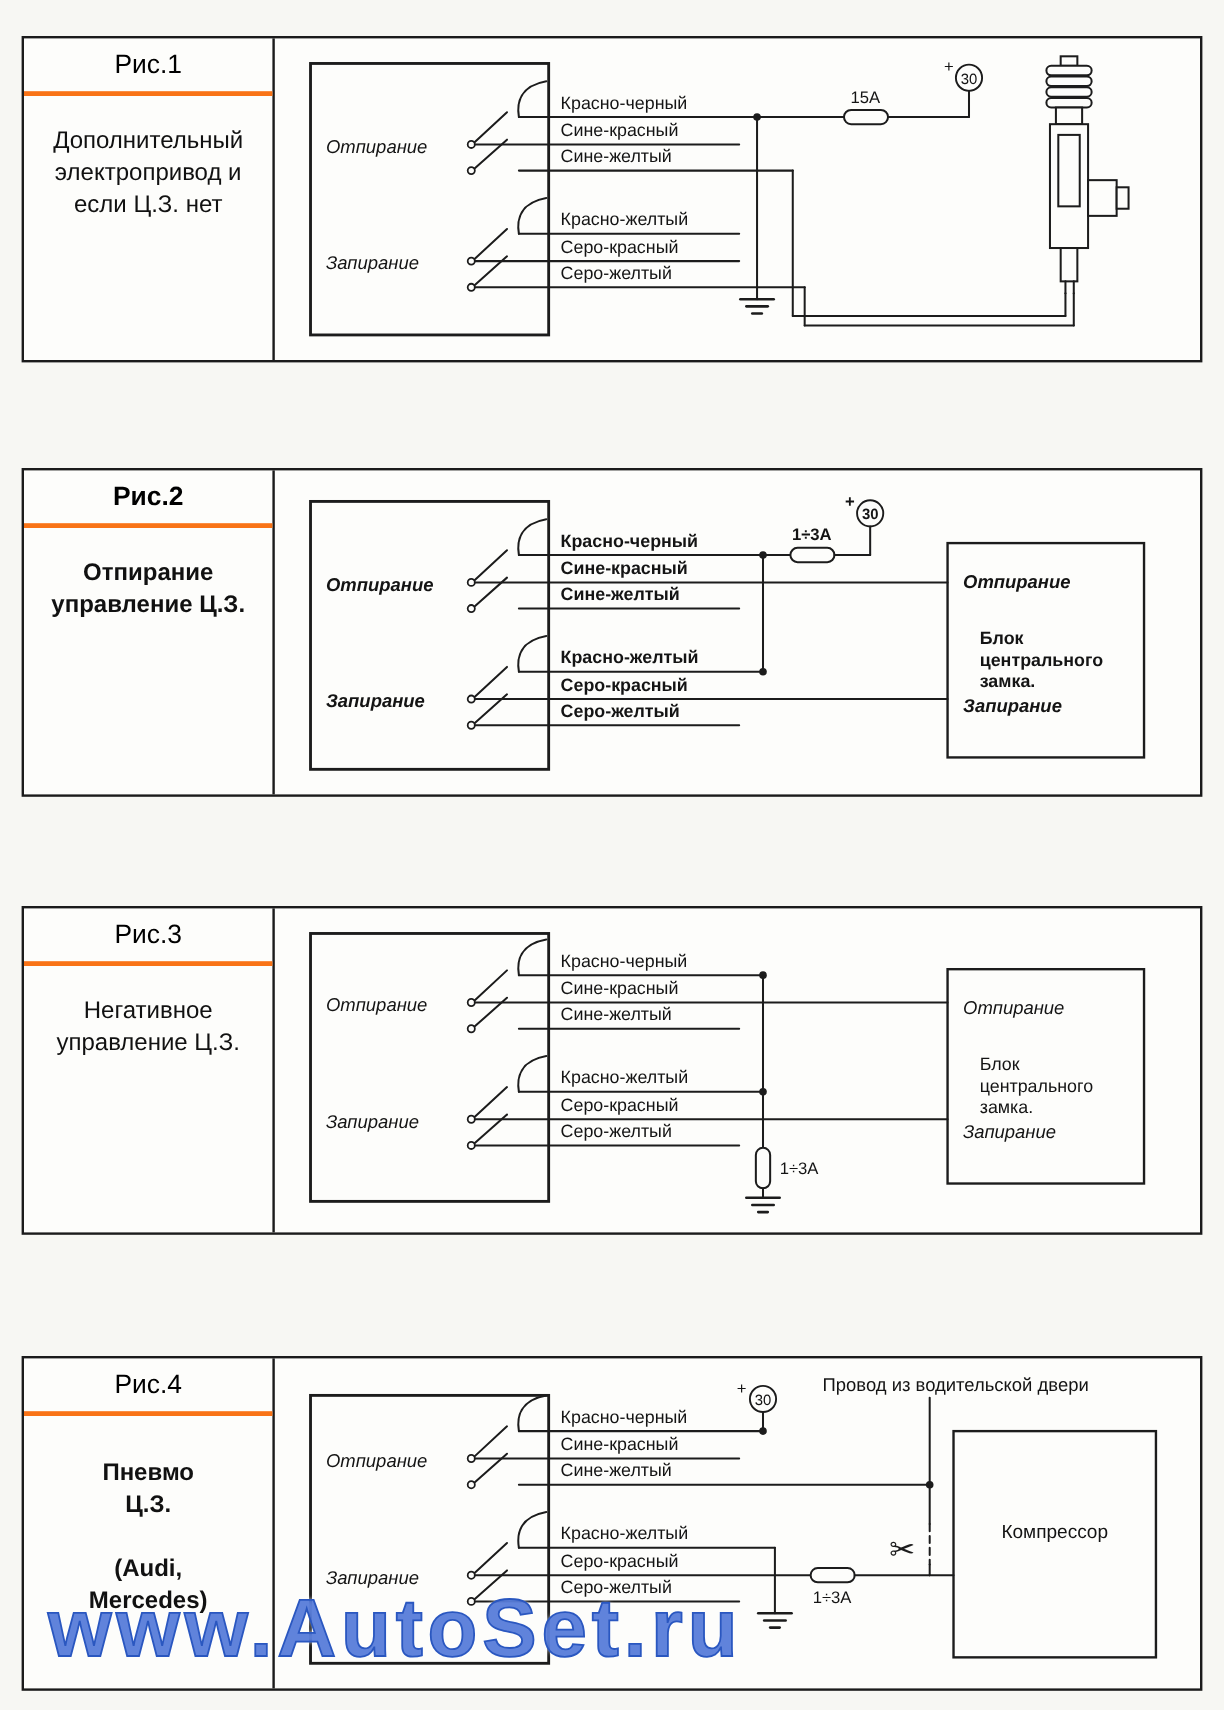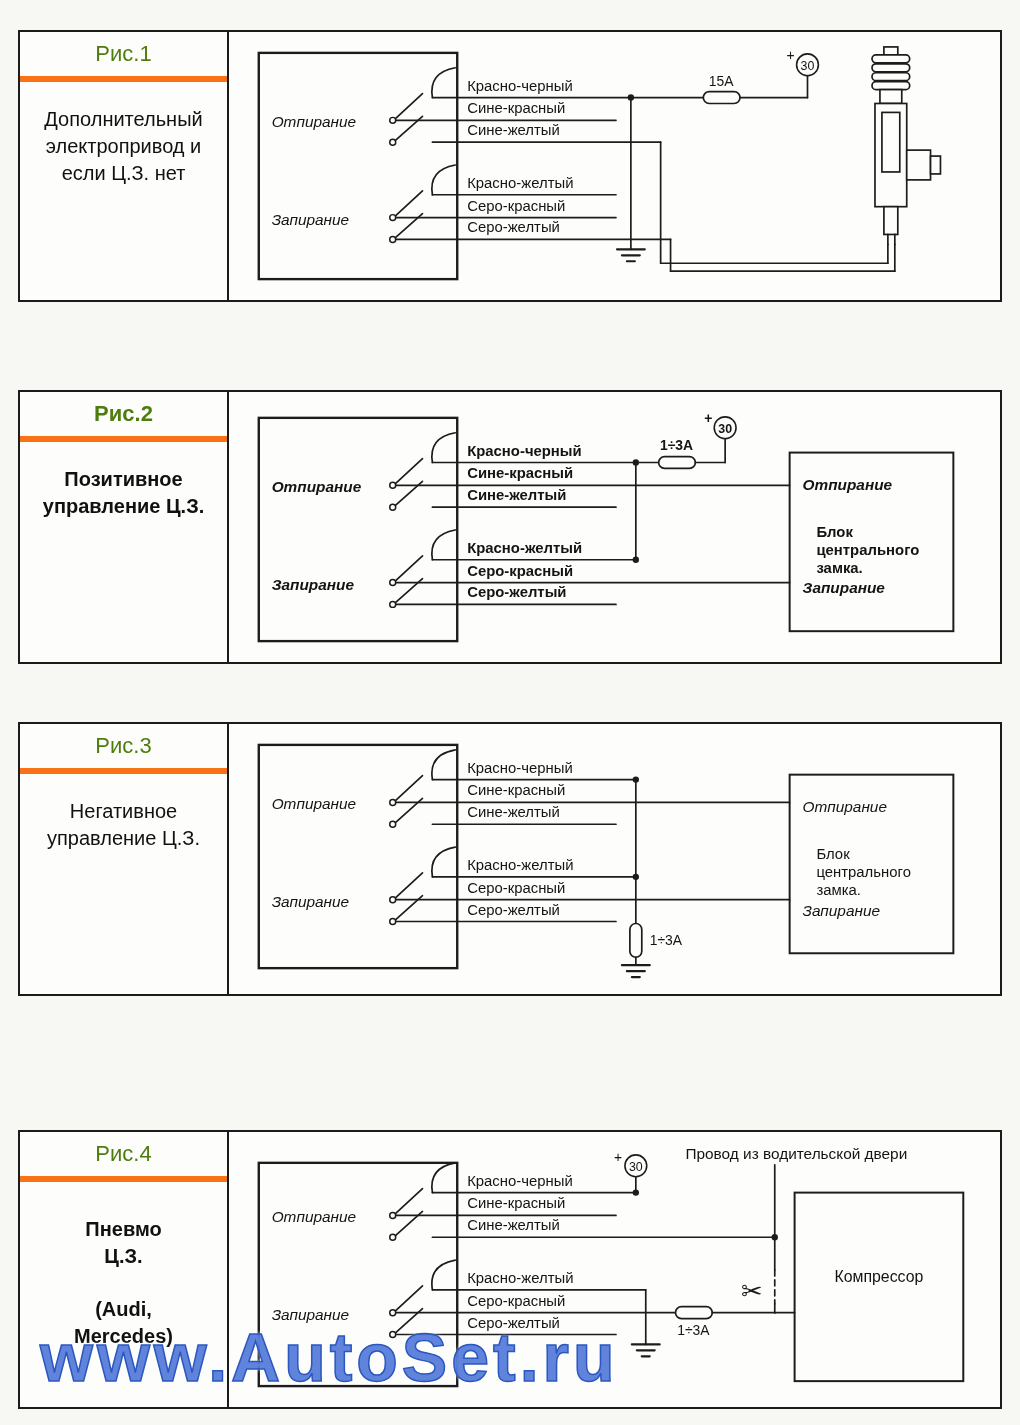--- a/index.html
+++ b/index.html
@@ -1,24 +1,24 @@
 <!DOCTYPE html>
 <html><head>
 <meta charset="utf-8">
 <style>
   html,body{margin:0;padding:0;}
   body{background:#e9e9e5;font-family:"Liberation Sans",sans-serif;}
   .page{position:relative;width:1020px;height:1425px;background:#f7f7f3;overflow:hidden;}
   .panel{position:absolute;left:18px;width:980px;border:2px solid #1b1b1b;background:#fdfdfb;}
   .panel-1{top:30px;height:268px;}
   .panel-2{top:390px;height:270px;font-weight:bold;}
-  .panel-3{top:722px;height:270px;}
+  .panel-3{top:755px;height:270px;}
   .panel-4{top:1130px;height:275px;}
   .label-col{position:absolute;left:0;top:0;bottom:0;width:207px;border-right:2px solid #1b1b1b;}
-  .panel-header{height:44px;border-bottom:6px solid #f97316;display:flex;align-items:center;justify-content:center;font-size:22px;color:#4d7c0f;}
+  .panel-header{height:44px;border-bottom:4px solid #f97316;display:flex;align-items:center;justify-content:center;font-size:22px;color:#000000;}
   .label-text{margin:24px auto 0;padding:0 4px;text-align:center;font-size:20px;line-height:1.35;color:#111;}
   .label-sub{margin:26px auto 0;text-align:center;font-size:20px;line-height:1.35;color:#111;}
   .narrow{max-width:112px;font-weight:bold;}
   .diagram{position:absolute;left:209px;top:0;right:0;bottom:0;}
   .diagram svg{display:block;width:100%;height:100%;}
   svg line,svg path{stroke:#1c1c1c;stroke-width:1.7;fill:none;stroke-linecap:round;}
   svg rect{stroke:#1c1c1c;stroke-width:1.7;fill:#fdfdfb;}
   rect.box{stroke-width:2.4;fill:none;}
   rect.blockbox{stroke-width:2;fill:none;}
   circle.contact{fill:#fdfdfb;stroke:#1c1c1c;stroke-width:1.5;}
@@ -115,21 +115,21 @@
         <text class="flabel" x="496" y="53" text-anchor="middle">15A</text>
         <text class="flabel" x="566" y="27" text-anchor="middle">+</text>
         <text class="term" x="583" y="37" text-anchor="middle">30</text>
       </svg>
     </div>
   </div>
 
   <div class="panel panel-2">
     <div class="label-col">
       <div class="panel-header">Рис.2</div>
-      <div class="label-text">Позитивное управление Ц.З.</div>
+      <div class="label-text">Отпирание управление Ц.З.</div>
     </div>
     <div class="diagram">
       <svg viewBox="0 0 777 270">
         <rect class="box" x="30" y="25" width="200" height="225"></rect>
         <g>
           <path d="M 228 40 C 206 44, 203 58, 205 70"></path>
           <path d="M 228 138 C 206 142, 203 156, 205 168"></path>
           <circle class="contact" cx="165" cy="93" r="3"></circle>
           <circle class="contact" cx="165" cy="115" r="3"></circle>
           <line x1="168" y1="91" x2="195" y2="66"></line>

